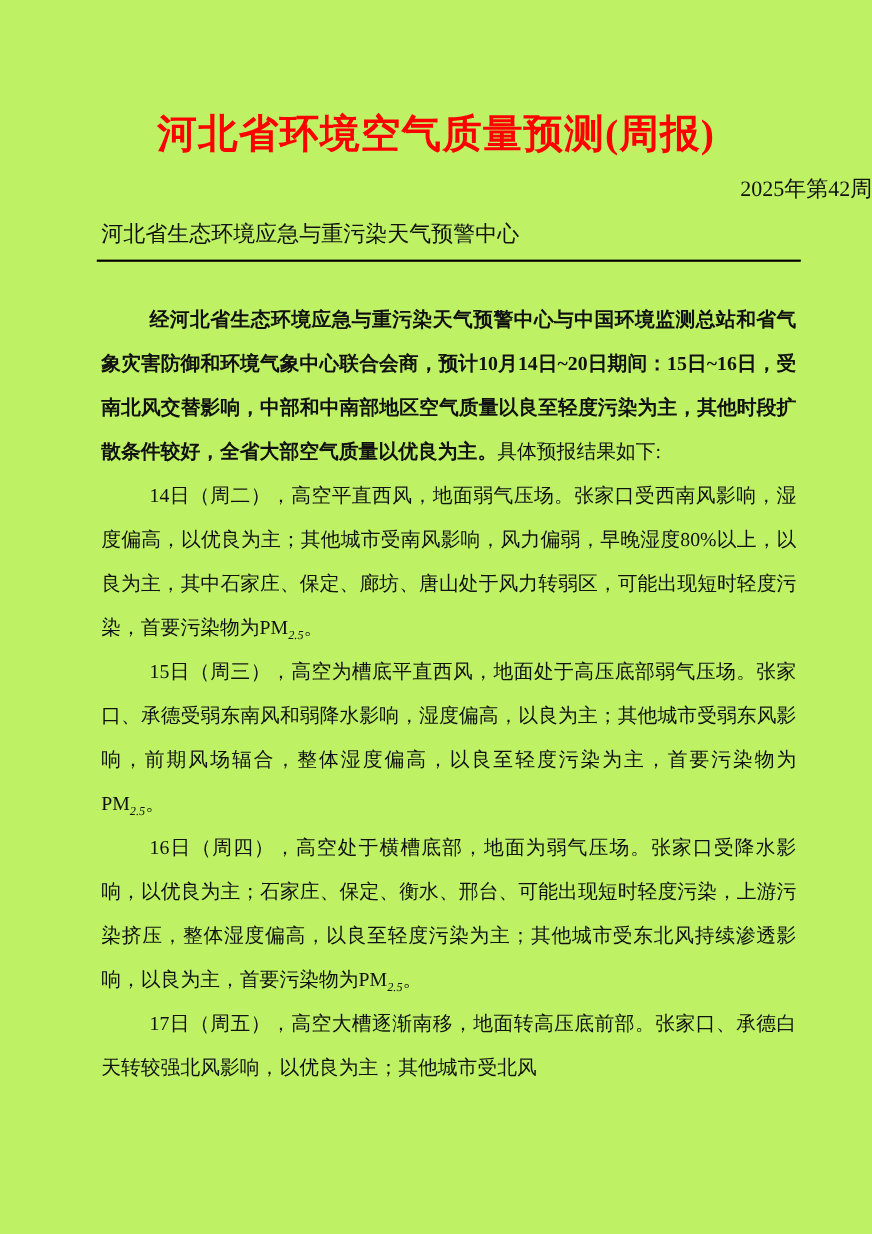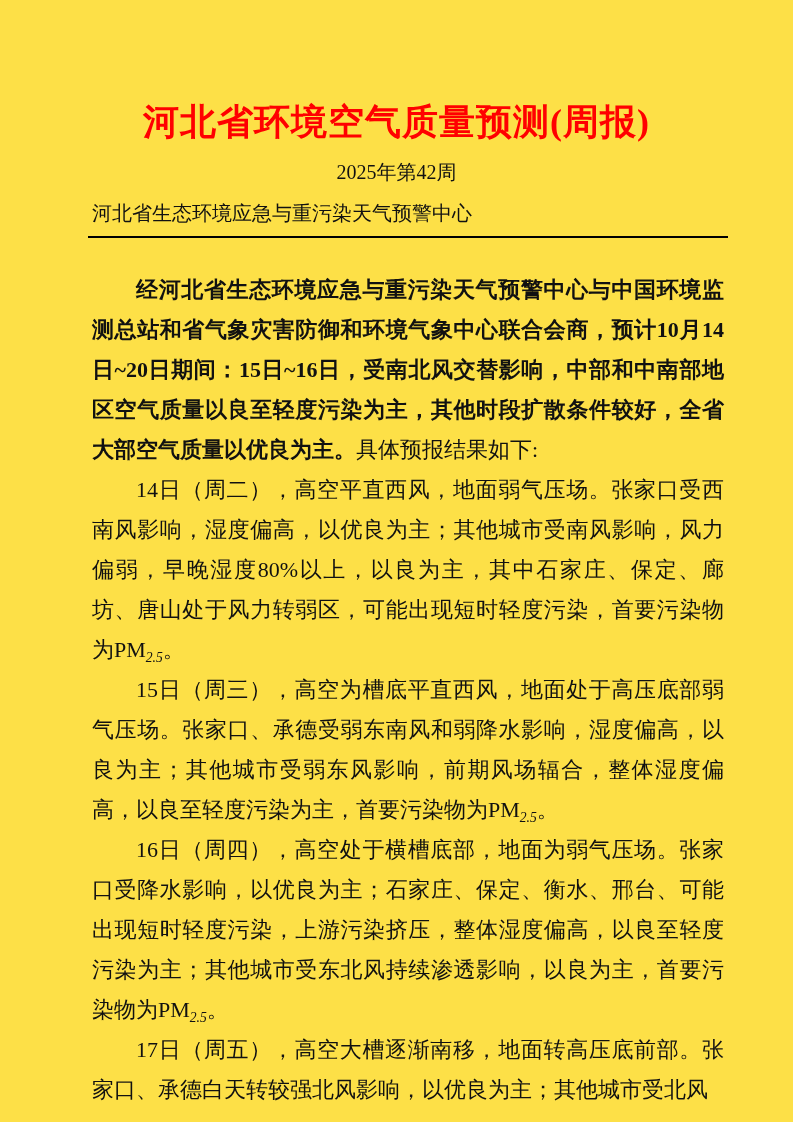--- a/index.html
+++ b/index.html
@@ -1,56 +1,56 @@
 <!DOCTYPE html>
 <html><head>
 <meta charset="utf-8">
 <style>
   html, body { margin: 0; padding: 0; background: #ffffff; }
   .page {
     position: relative;
     width: 793px;
     height: 1122px;
-    background: #fde047;
+    background: #bef264;
     overflow: hidden;
     font-family: "Liberation Serif", "DejaVu Serif", serif;
     color: #111111;
     box-sizing: border-box;
   }
   .title {
     margin: 100px 40px 0 40px;
     font-size: 36px;
     line-height: 44px;
     font-weight: bold;
     text-align: center;
     letter-spacing: 1px;
   }
   .week {
     margin-top: 14px;
     font-size: 20px;
     line-height: 28px;
-    text-align: center;
+    text-align: right;
   }
   .header-row {
     margin: 13px 69px 8px 92px;
     display: flex;
     justify-content: space-between;
     align-items: baseline;
     font-size: 20px;
     line-height: 28px;
     gap: 48px;
   }
   .rule {
     margin: 9px 65px 0 88px;
     border-top: 2px solid #000000;
     height: 0;
   }
   .body {
     margin: 32px 69px 12px 92px;
-    font-size: 22px;
+    font-size: 18px;
     line-height: 40px;
     text-align: justify;
   }
   .para {
     margin: 0;
     text-indent: 44px;
   }
   .bold { font-weight: bold; }
   .para sub {
     font-size: 0.62em;

